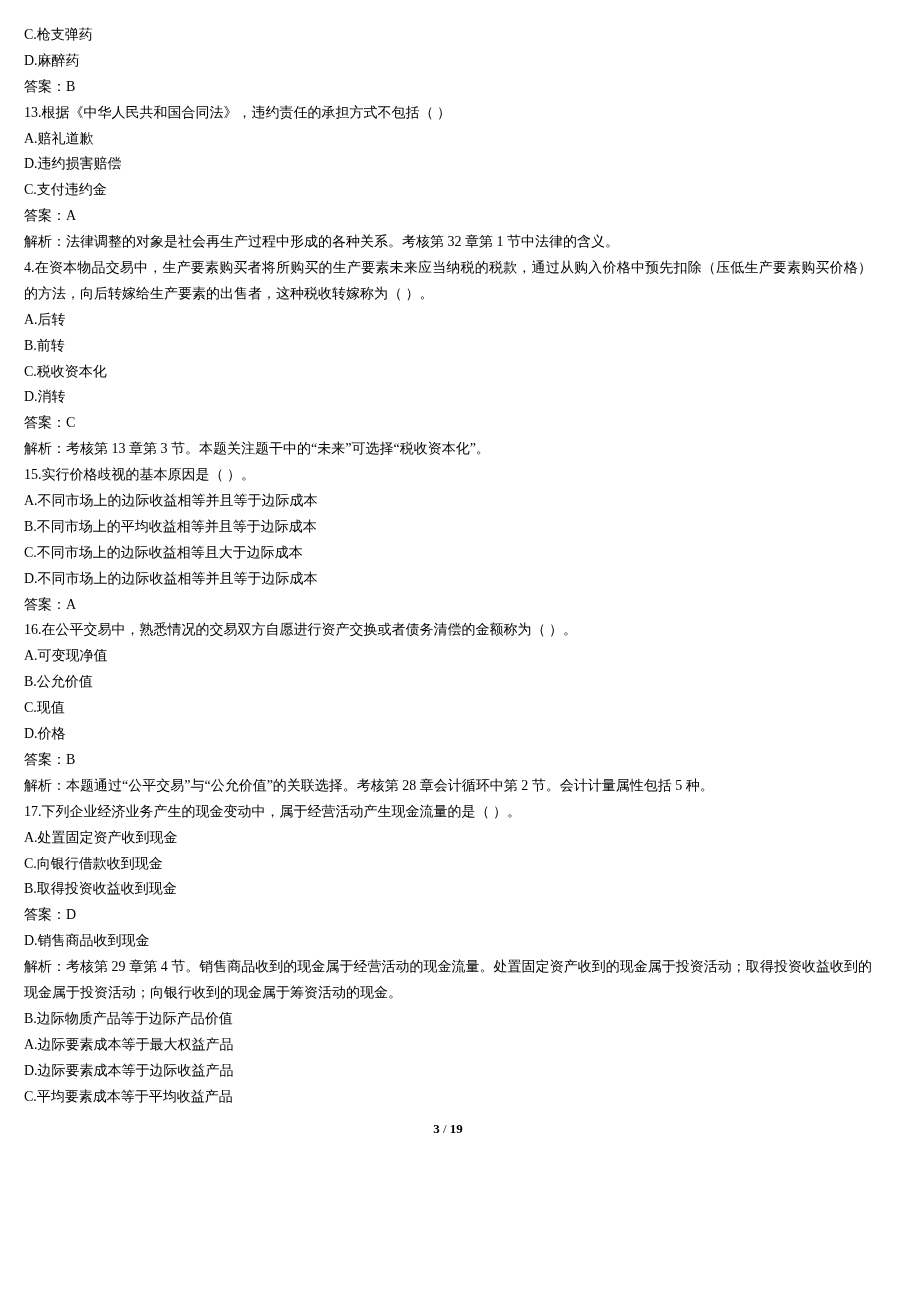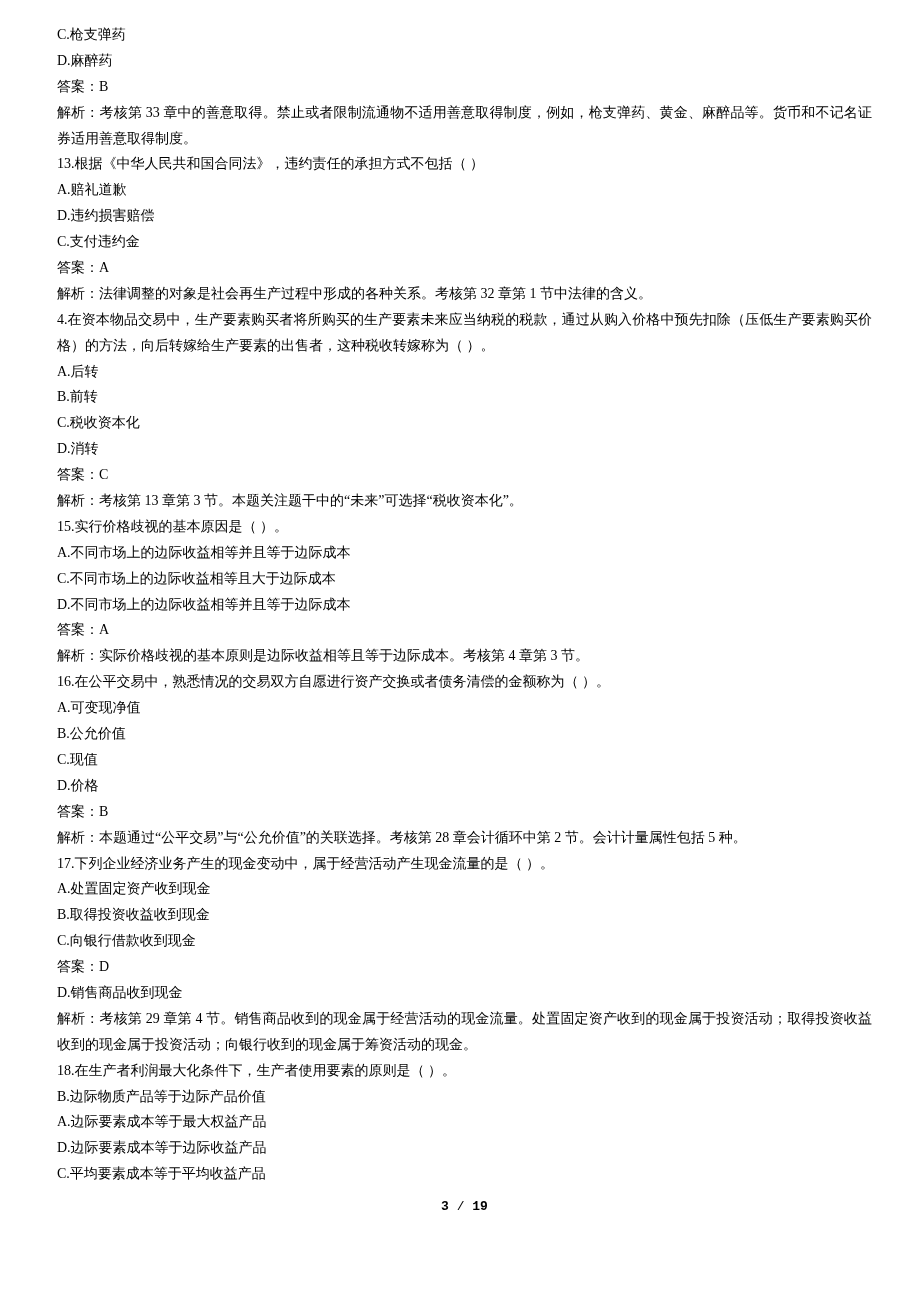--- a/index.html
+++ b/index.html
@@ -7,78 +7,76 @@
     padding: 0;
     background: #fff;
     font-family: "SimSun", "宋体", serif;
     font-size: 14px;
     color: #000;
     line-height: 1.85;
     width: 920px;
   }
   .page {
     box-sizing: border-box;
-    padding: 22px 48px 30px 57px;
+    padding: 22px 48px 30px 24px;
   }
   .line {
     white-space: normal;
     word-break: break-all;
     text-align: justify;
   }
   .footer {
     text-align: center;
-    font-family: Liberation Mono, monospace;
+    font-family: Liberation Serif, serif;
     font-size: 13px;
     margin-top: 8px;
   }
   .footer .bold { font-weight: bold; }
 </style>
 </head>
 <body>
 
 <div class="page">
   <div id="content">
       <div class="line">C.枪支弹药</div>
       <div class="line">D.麻醉药</div>
       <div class="line">答案：B</div>
-      <div class="line">解析：考核第 33 章中的善意取得。禁止或者限制流通物不适用善意取得制度，例如，枪支弹药、黄金、麻醉品等。货币和不记名证券适用善意取得制度。</div>
       <div class="line">13.根据《中华人民共和国合同法》，违约责任的承担方式不包括（ ）</div>
       <div class="line">A.赔礼道歉</div>
       <div class="line">D.违约损害赔偿</div>
       <div class="line">C.支付违约金</div>
       <div class="line">答案：A</div>
       <div class="line">解析：法律调整的对象是社会再生产过程中形成的各种关系。考核第 32 章第 1 节中法律的含义。</div>
       <div class="line">4.在资本物品交易中，生产要素购买者将所购买的生产要素未来应当纳税的税款，通过从购入价格中预先扣除（压低生产要素购买价格）的方法，向后转嫁给生产要素的出售者，这种税收转嫁称为（ ）。</div>
       <div class="line">A.后转</div>
       <div class="line">B.前转</div>
       <div class="line">C.税收资本化</div>
       <div class="line">D.消转</div>
       <div class="line">答案：C</div>
       <div class="line">解析：考核第 13 章第 3 节。本题关注题干中的“未来”可选择“税收资本化”。</div>
       <div class="line">15.实行价格歧视的基本原因是（ ）。</div>
       <div class="line">A.不同市场上的边际收益相等并且等于边际成本</div>
+      <div class="line">B.不同市场上的平均收益相等并且等于边际成本</div>
       <div class="line">C.不同市场上的边际收益相等且大于边际成本</div>
       <div class="line">D.不同市场上的边际收益相等并且等于边际成本</div>
       <div class="line">答案：A</div>
-      <div class="line">解析：实际价格歧视的基本原则是边际收益相等且等于边际成本。考核第 4 章第 3 节。</div>
       <div class="line">16.在公平交易中，熟悉情况的交易双方自愿进行资产交换或者债务清偿的金额称为（ ）。</div>
       <div class="line">A.可变现净值</div>
       <div class="line">B.公允价值</div>
       <div class="line">C.现值</div>
       <div class="line">D.价格</div>
       <div class="line">答案：B</div>
       <div class="line">解析：本题通过“公平交易”与“公允价值”的关联选择。考核第 28 章会计循环中第 2 节。会计计量属性包括 5 种。</div>
       <div class="line">17.下列企业经济业务产生的现金变动中，属于经营活动产生现金流量的是（ ）。</div>
       <div class="line">A.处置固定资产收到现金</div>
+      <div class="line">C.向银行借款收到现金</div>
       <div class="line">B.取得投资收益收到现金</div>
-      <div class="line">C.向银行借款收到现金</div>
       <div class="line">答案：D</div>
       <div class="line">D.销售商品收到现金</div>
       <div class="line">解析：考核第 29 章第 4 节。销售商品收到的现金属于经营活动的现金流量。处置固定资产收到的现金属于投资活动；取得投资收益收到的现金属于投资活动；向银行收到的现金属于筹资活动的现金。</div>
-      <div class="line">18.在生产者利润最大化条件下，生产者使用要素的原则是（ ）。</div>
       <div class="line">B.边际物质产品等于边际产品价值</div>
       <div class="line">A.边际要素成本等于最大权益产品</div>
       <div class="line">D.边际要素成本等于边际收益产品</div>
       <div class="line">C.平均要素成本等于平均收益产品</div>
     </div>
   <div class="footer">
     <span class="bold">3</span><span> / </span><span class="bold">19</span>
   </div>
 </div>
 

